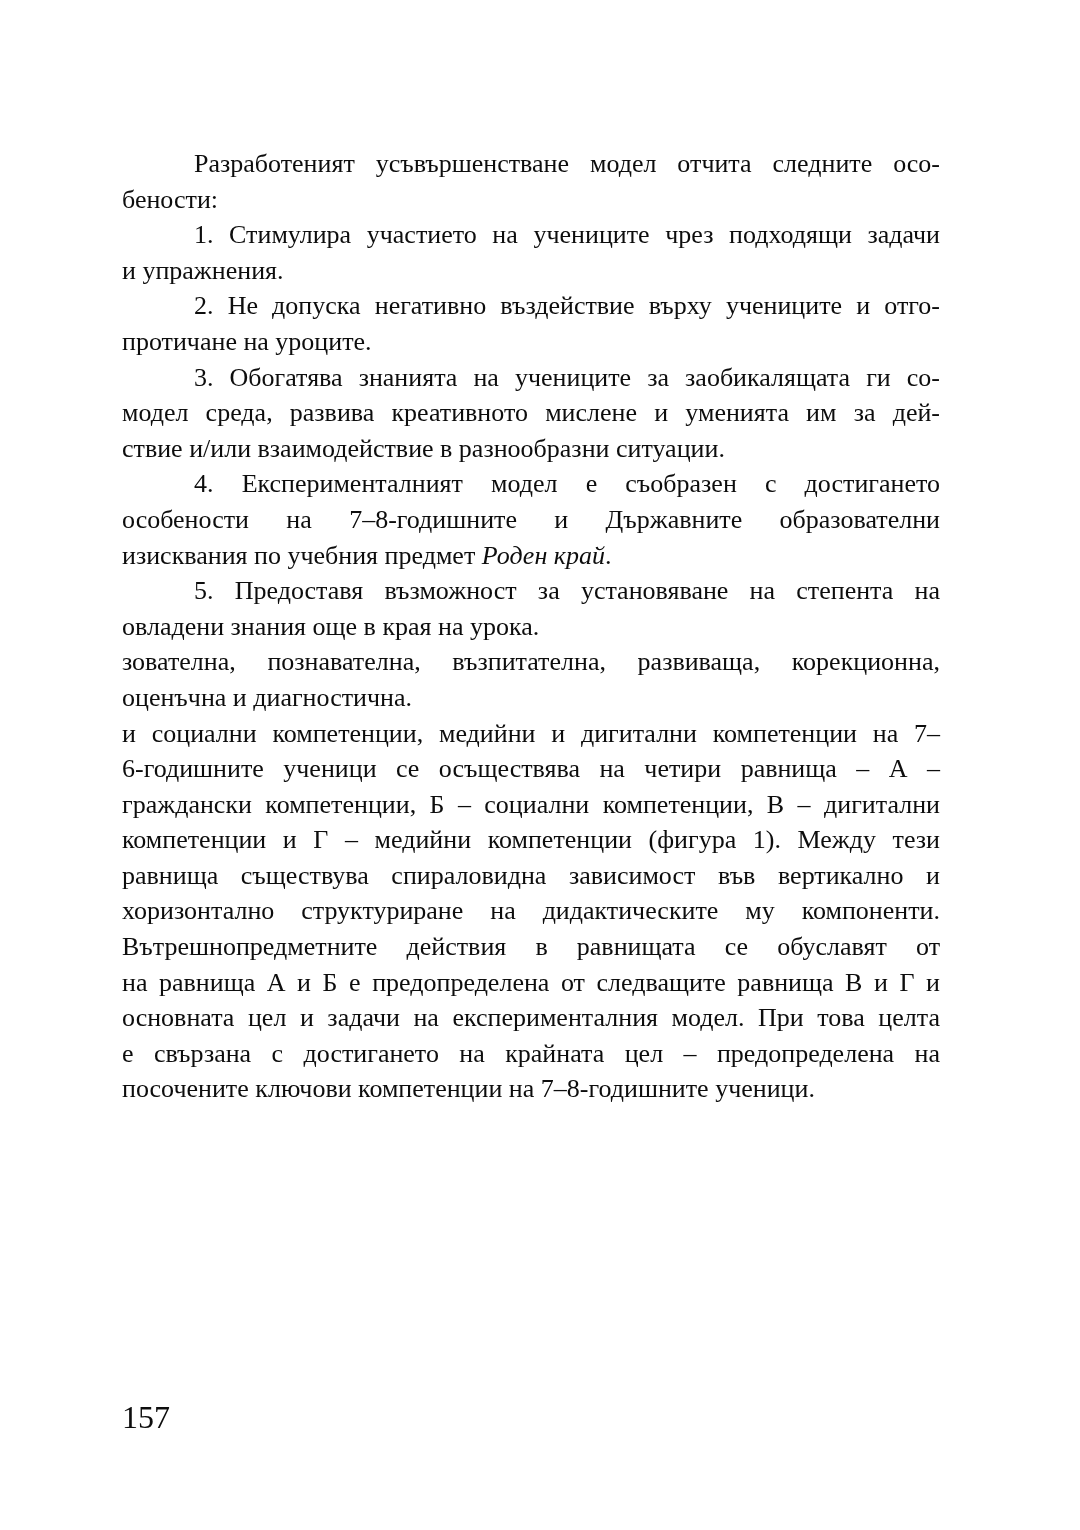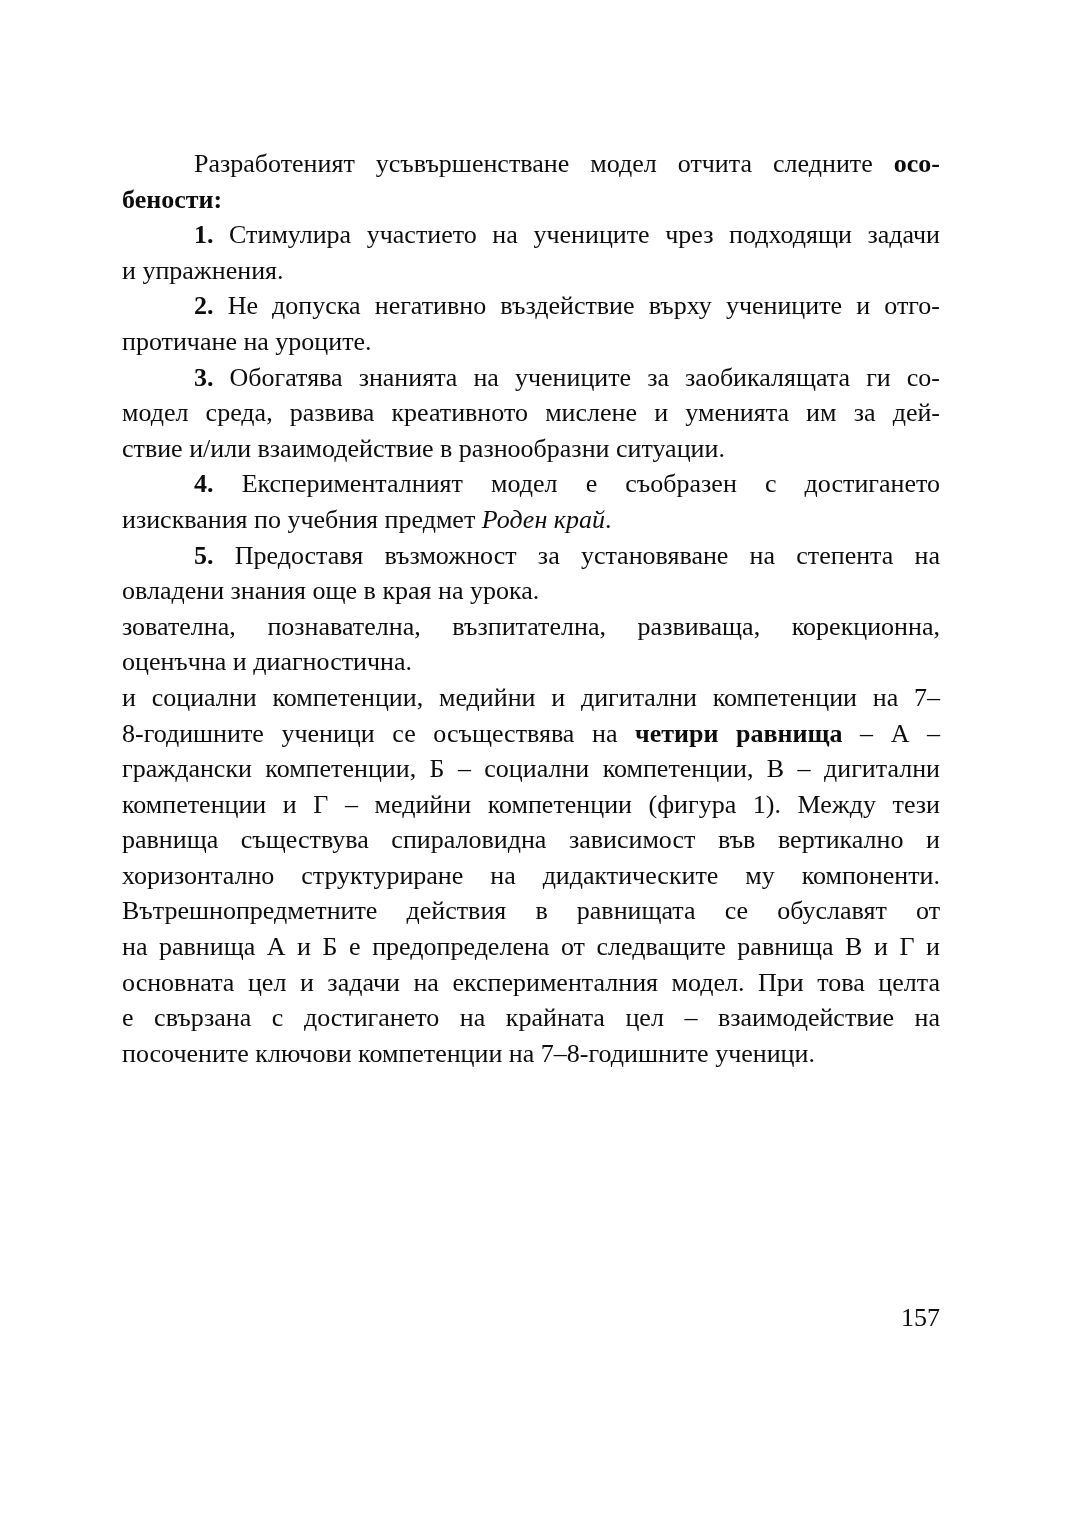--- a/index.html
+++ b/index.html
@@ -30,58 +30,59 @@
     text-align: justify;
     text-align-last: justify;
     white-space: normal;
   }
   .line.last {
     text-align-last: left;
   }
   .line.indent {
     padding-left: 72px;
   }
-  .line b { font-weight: bold; }
+  .line b { font-weight: normal; }
   .line i { }
   .pagenum {
     position: absolute;
     left: 122px;
-    top: 1300px;
+    top: 1400px;
     width: 818px;
-    font-size: 26px;
+    font-size: 32px;
     line-height: 35.6px;
-    text-align: right;
+    text-align: left;
   }
 </style>
 </head>
 <body>
 
 <div class="page">
   <div class="textblock" id="textblock">
       <div class="line indent"><span>Разработеният усъвършенстване модел отчита следните </span><b>осо-</b></div>
       <div class="line last"><b>бености:</b></div>
       <div class="line indent"><b>1.</b><span> Стимулира участието на учениците чрез подходящи задачи</span></div>
       <div class="line last"><span>и упражнения.</span></div>
       <div class="line indent"><b>2.</b><span> Не допуска негативно въздействие върху учениците и отго-</span></div>
       <div class="line last"><span>протичане на уроците.</span></div>
       <div class="line indent"><b>3.</b><span> Обогатява знанията на учениците за заобикалящата ги со-</span></div>
       <div class="line"><span>модел среда, развива креативното мислене и уменията им за дей-</span></div>
       <div class="line last"><span>ствие и/или взаимодействие в разнообразни ситуации.</span></div>
       <div class="line indent"><b>4.</b><span> Експерименталният модел е съобразен с достигането</span></div>
+      <div class="line"><span>особености на 7–8-годишните и Държавните образователни</span></div>
       <div class="line last"><span>изисквания по учебния предмет </span><i>Роден край</i><span>.</span></div>
       <div class="line indent"><b>5.</b><span> Предоставя възможност за установяване на степента на</span></div>
       <div class="line last"><span>овладени знания още в края на урока.</span></div>
       <div class="line"><span>зователна, познавателна, възпитателна, развиваща, корекционна,</span></div>
       <div class="line last"><span>оценъчна и диагностична.</span></div>
       <div class="line"><span>и социални компетенции, медийни и дигитални компетенции на 7–</span></div>
-      <div class="line"><span>8-годишните ученици се осъществява на </span><b>четири равнища</b><span> – А –</span></div>
+      <div class="line"><span>6-годишните ученици се осъществява на </span><b>четири равнища</b><span> – А –</span></div>
       <div class="line"><span>граждански компетенции, Б – социални компетенции, В – дигитални</span></div>
       <div class="line"><span>компетенции и Г – медийни компетенции (фигура 1). Между тези</span></div>
       <div class="line"><span>равнища съществува спираловидна зависимост във вертикално и</span></div>
       <div class="line"><span>хоризонтално структуриране на дидактическите му компоненти.</span></div>
       <div class="line"><span>Вътрешнопредметните действия в равнищата се обуславят от</span></div>
       <div class="line"><span>на равнища А и Б е предопределена от следващите равнища В и Г и</span></div>
       <div class="line"><span>основната цел и задачи на експерименталния модел. При това целта</span></div>
-      <div class="line"><span>е свързана с достигането на крайната цел – взаимодействие на</span></div>
+      <div class="line"><span>е свързана с достигането на крайната цел – предопределена на</span></div>
       <div class="line last"><span>посочените ключови компетенции на 7–8-годишните ученици.</span></div>
     </div>
   <div class="pagenum">157</div>
 </div>
 
 </body></html>

